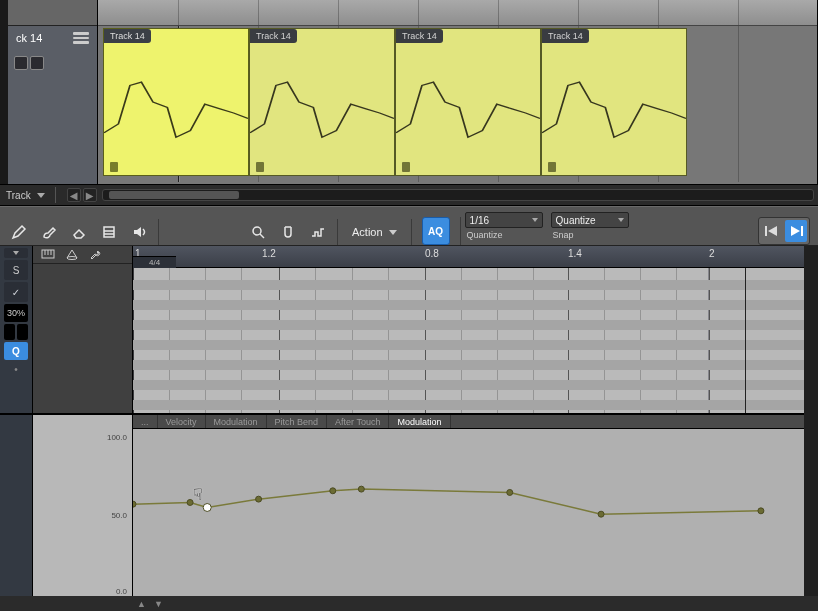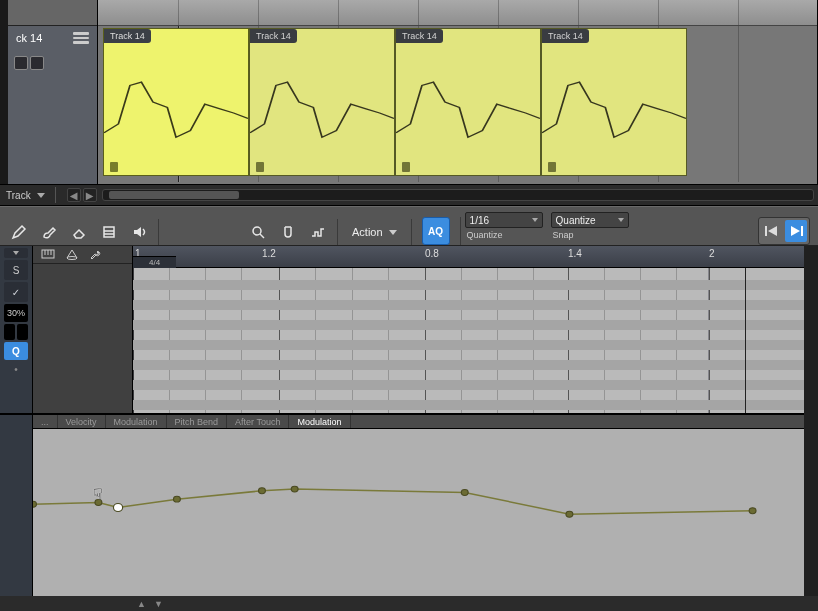--- a/index.html
+++ b/index.html
@@ -373,20 +373,25 @@
       <div class="pr-row dark" style="top:112px"></div>
         <div class="pr-row" style="top:122px"></div>
       <div class="pr-row dark" style="top:132px"></div>
       <div class="pr-playhead" style="left:612px"></div>
     </div>
   </div>
 </div>
 
 <div class="cc-lane">
   <div class="cc-leftcol"></div>
+  <div class="cc-axis">
+    <span class="cc-axis-label" style="top:18px">100.0</span>
+    <span class="cc-axis-label" style="top:96px">50.0</span>
+    <span class="cc-axis-label" style="top:172px">0.0</span>
+  </div>
   <div class="cc-main">
     <div class="cc-tabs" id="cc-tabs">
         <div class="cc-tab">...</div>
         <div class="cc-tab">Velocity</div>
         <div class="cc-tab">Modulation</div>
         <div class="cc-tab">Pitch Bend</div>
         <div class="cc-tab">After Touch</div>
         <div class="cc-tab active">Modulation</div>
       </div>
     <div class="cc-plot">

